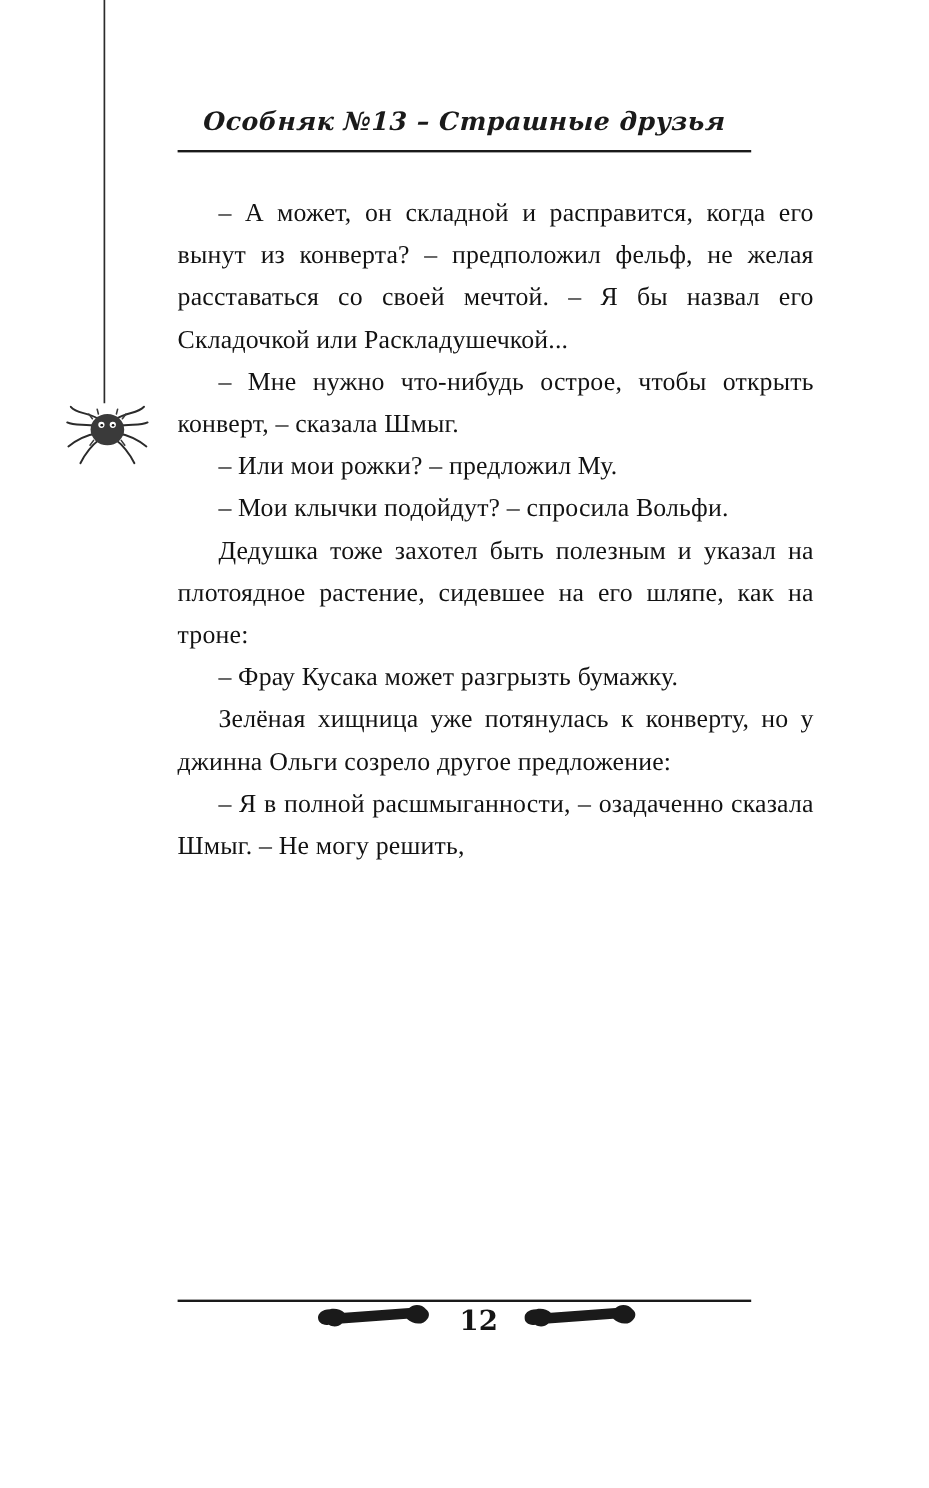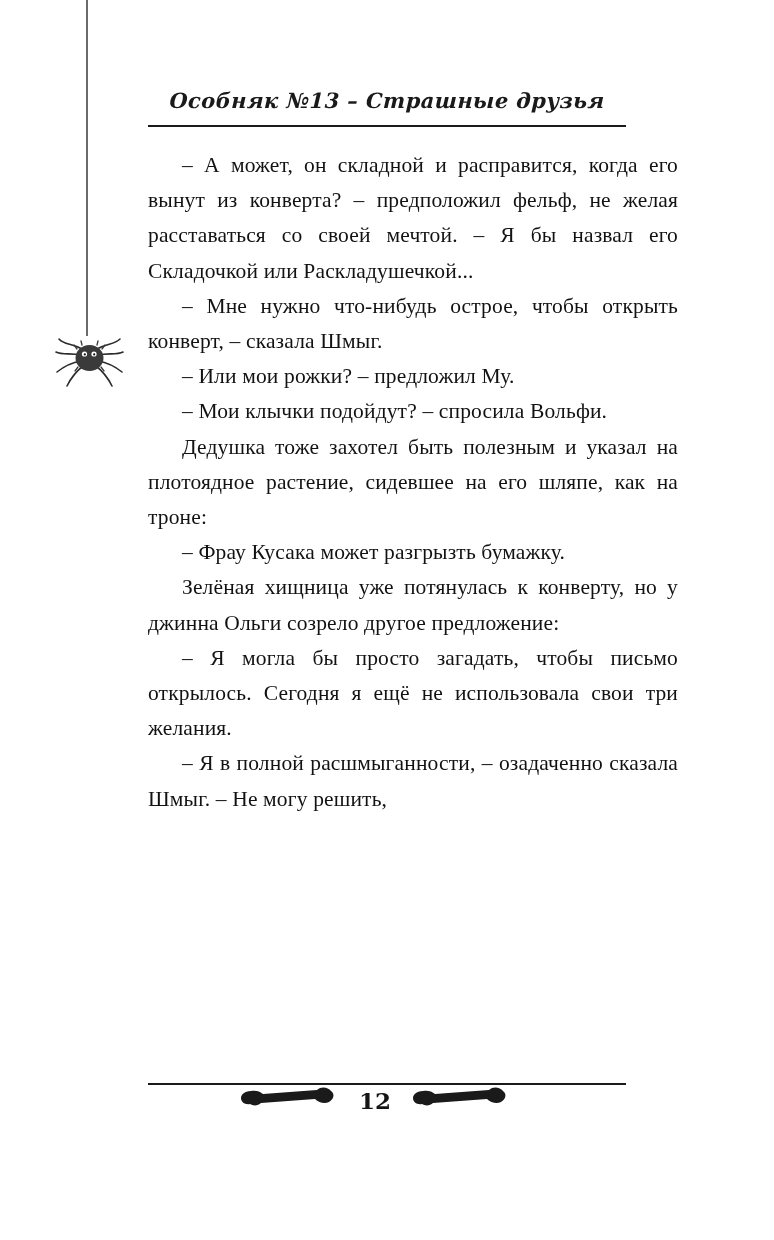--- a/index.html
+++ b/index.html
@@ -63,38 +63,38 @@
   .header-rule {
     margin-top: 12px;
     border-top: 2px solid #1a1a1a;
     width: 100%;
   }
 
   
   .text-block {
     position: absolute;
     left: 148px;
-    top: 148px;
+    top: 160px;
     width: 530px;
     font-size: 21.5px;
     line-height: 35.2px;
     text-align: justify;
     text-justify: inter-word;
     color: #121212;
     letter-spacing: 0.15px;
   }
   .text-block p {
     margin: 0;
     text-indent: 34px;
   }
 
   
   .footer {
     position: absolute;
-    left: 136px;
+    left: 160px;
     top: 1085px;
     width: 478px;
     display: flex;
     align-items: center;
     justify-content: center;
     gap: 22px;
   }
   .footer-rule {
     position: absolute;
     left: 148px;
@@ -157,21 +157,20 @@
   </div>
 
   <div class="text-block">
     <p>– А может, он складной и расправится, когда его вынут из конверта? – предположил фельф, не желая расставаться со своей мечтой. – Я бы назвал его Складочкой или Раскладушечкой...</p>
     <p>– Мне нужно что-нибудь острое, чтобы открыть конверт, – сказала Шмыг.</p>
     <p>– Или мои рожки? – предложил Му.</p>
     <p>– Мои клычки подойдут? – спросила Вольфи.</p>
     <p>Дедушка тоже захотел быть полезным и указал на плотоядное растение, сидевшее на его шляпе, как на троне:</p>
     <p>– Фрау Кусака может разгрызть бумажку.</p>
     <p>Зелёная хищница уже потянулась к конверту, но у джинна Ольги созрело другое предложение:</p>
-    <p>– Я могла бы просто загадать, чтобы письмо открылось. Сегодня я ещё не использовала свои три желания.</p>
     <p>– Я в полной расшмыганности, – озадаченно сказала Шмыг. – Не могу решить,</p>
   </div>
 
   <div class="footer-rule"></div>
   <div class="footer">
     <span class="bone">
       <svg width="96" height="26" viewBox="0 0 96 26" xmlns="http://www.w3.org/2000/svg">
         <path d="M10 6 C3 6, 0 10, 0 13 C0 17, 4 20, 9 19 C12 21, 17 21, 20 18 L74 14 C78 18, 84 19, 88 17 C93 14, 94 9, 90 6 C87 2, 80 1, 76 5 L22 9 C19 6, 14 5, 10 6 Z" fill="#1a1a1a"></path>
       </svg>
     </span>

